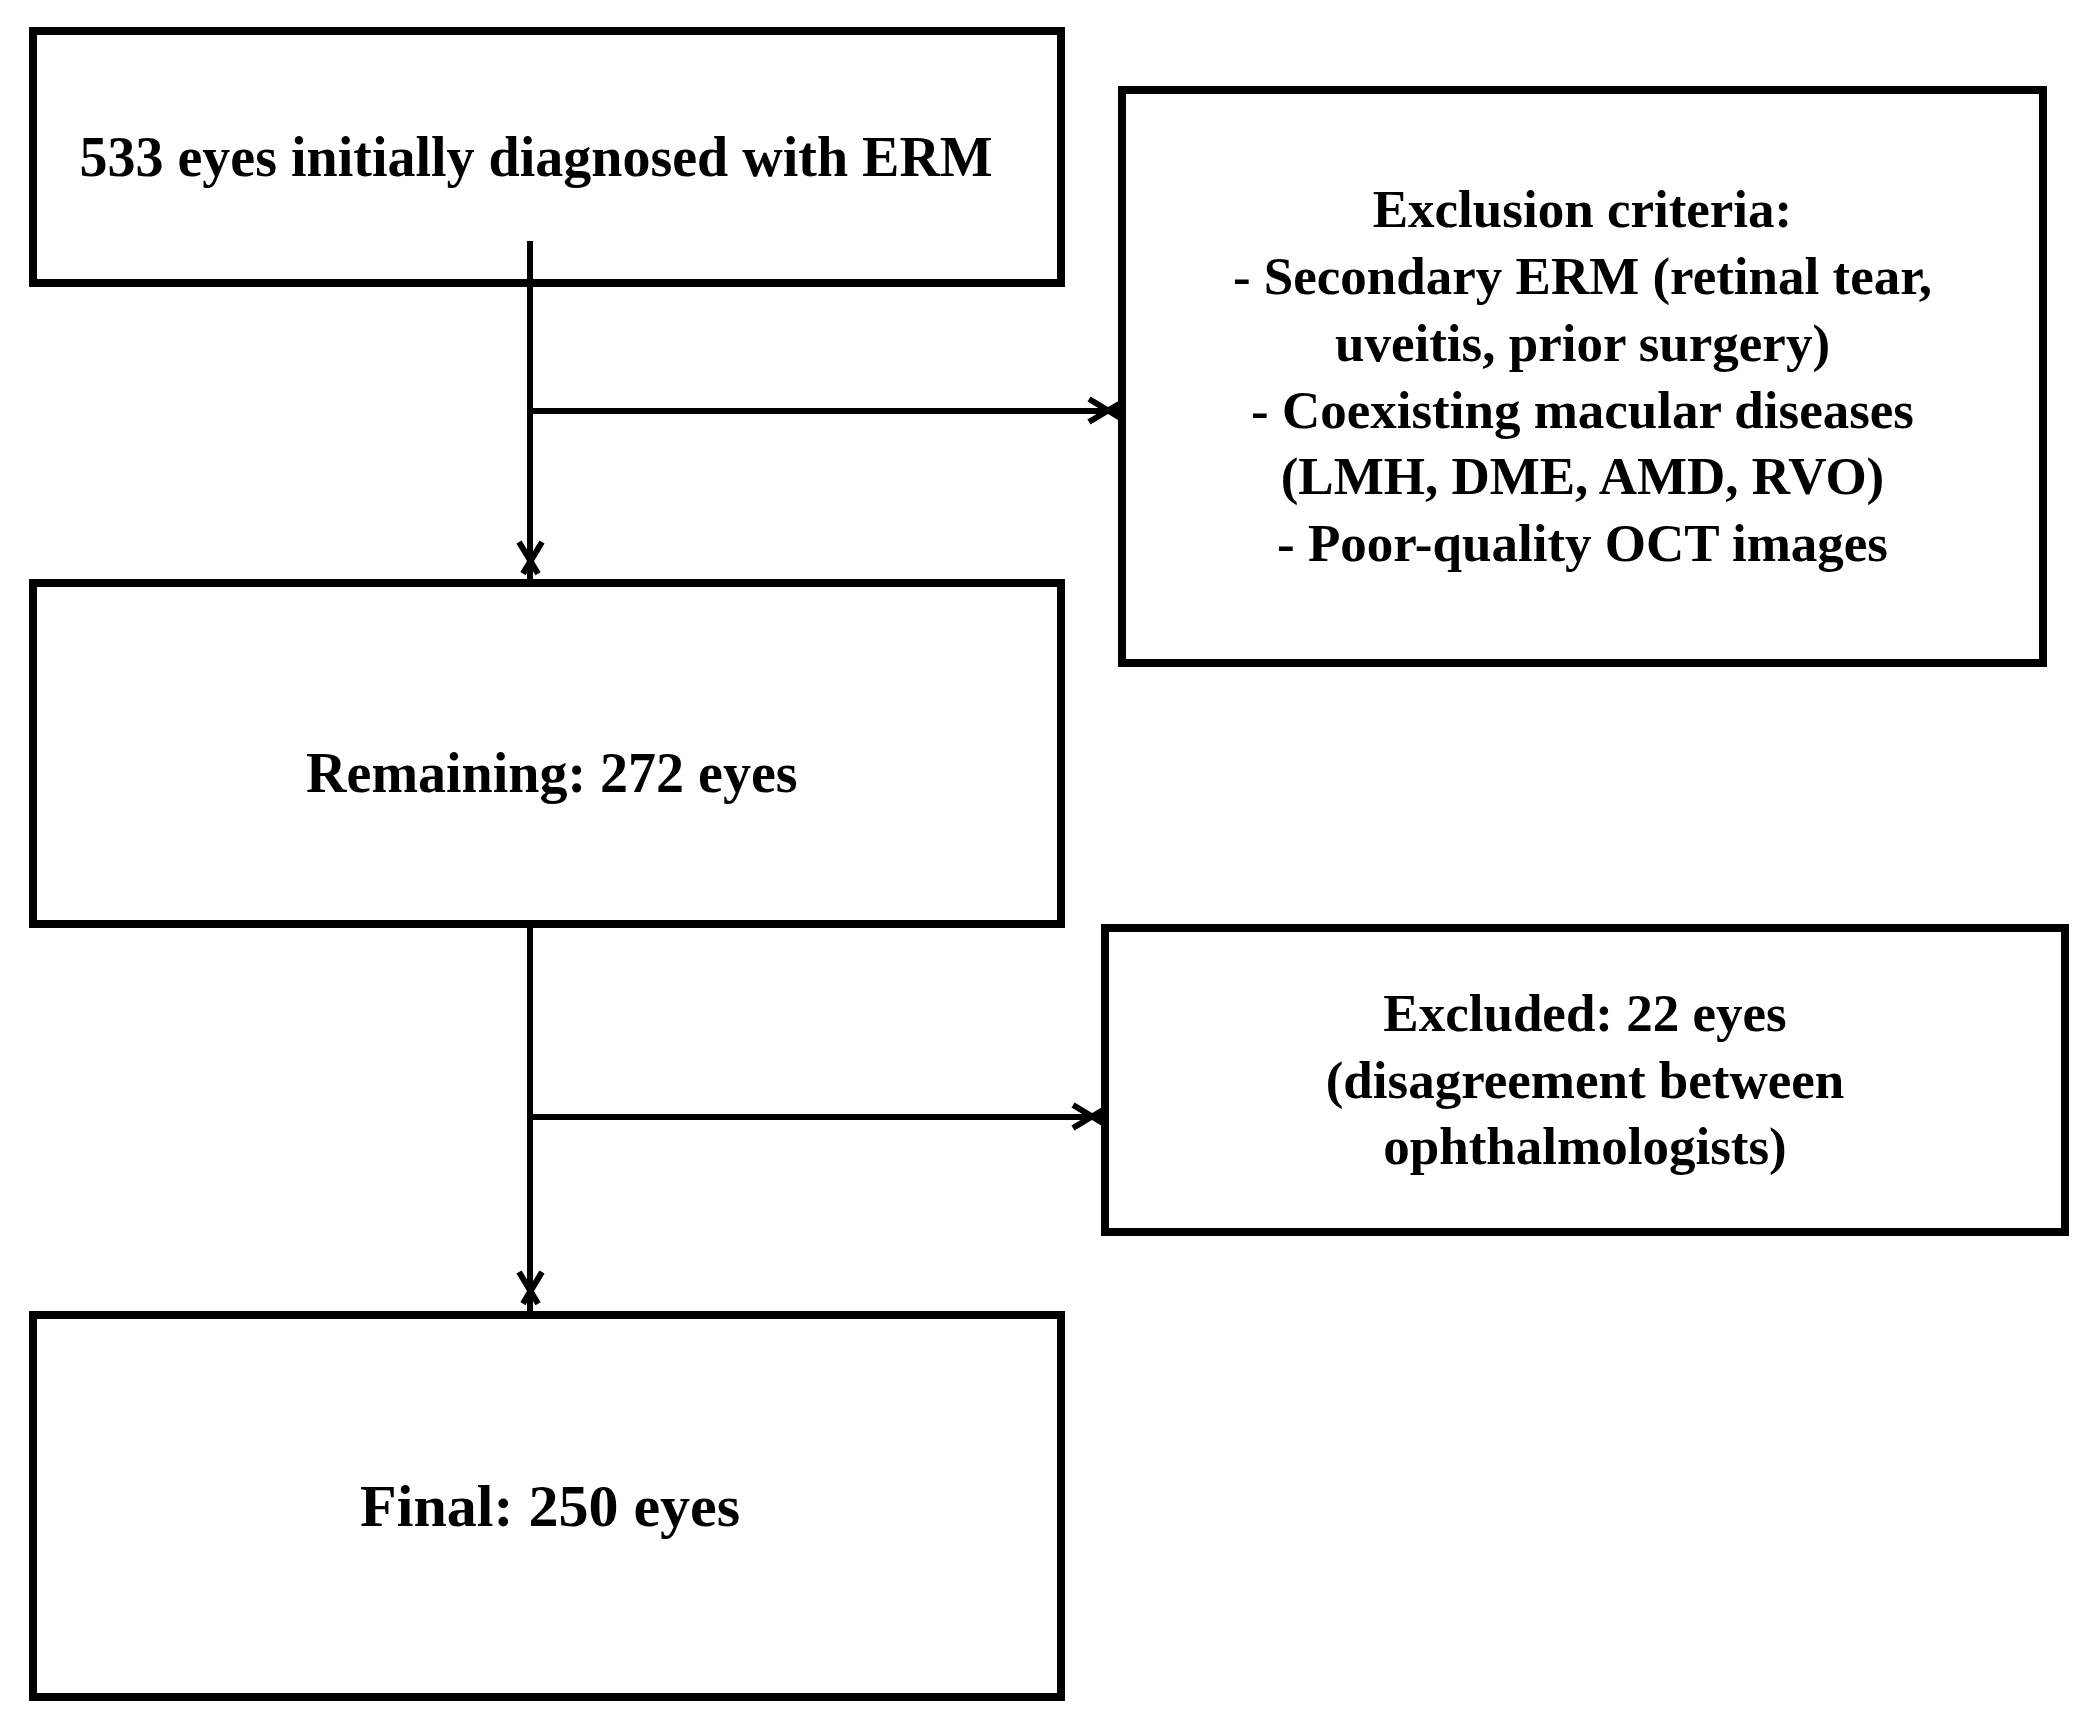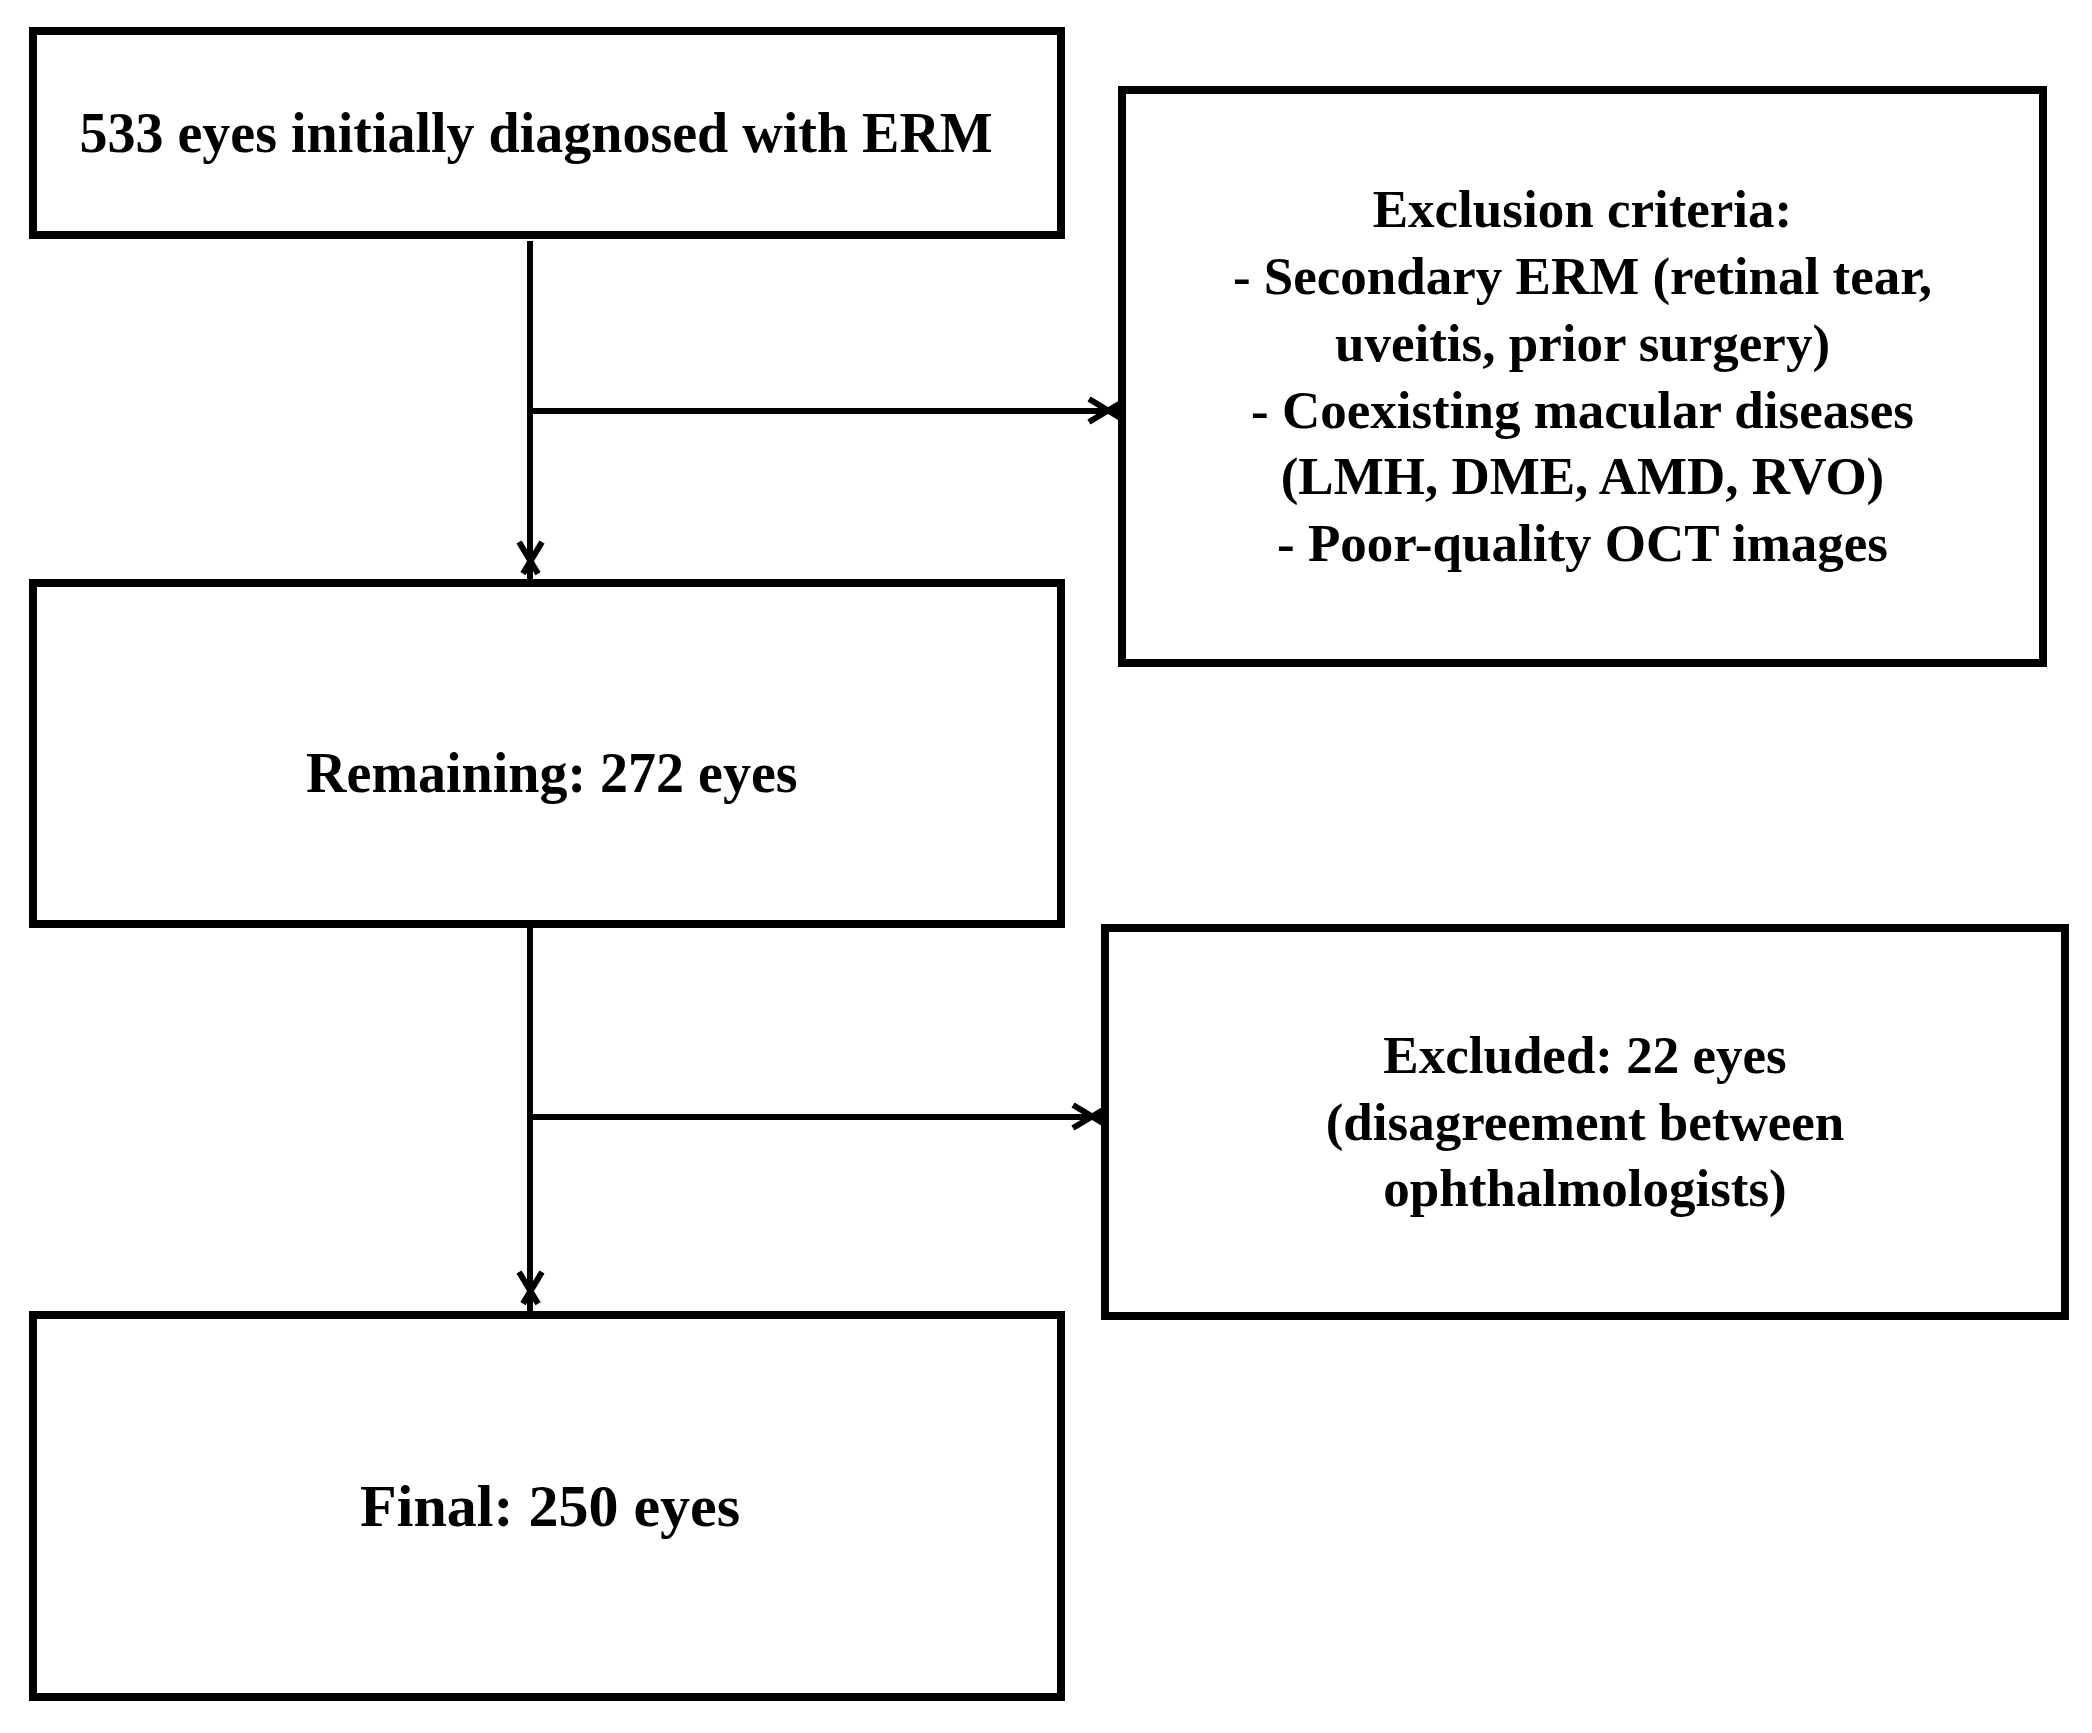--- a/index.html
+++ b/index.html
@@ -35,21 +35,21 @@
     white-space: pre-line;
     text-align: center;
     padding: 0 9px;
   }
 
   
   #box-initial {
     left: 28.5px;
     top: 27px;
     width: 1036px;
-    height: 212px;
+    height: 260px;
   }
   #box-initial .node-text {
     font-size: 56px;
     margin-left: 34px;
     text-align: left;
   }
 
   #box-exclusion-criteria {
     left: 1118px;
     top: 86px;
@@ -74,21 +74,21 @@
     text-align: center;
     width: 100%;
     margin-left: 10.7px;
     margin-top: 40px;
   }
 
   #box-excluded-disagreement {
     left: 1101px;
     top: 924px;
     width: 968px;
-    height: 396px;
+    height: 312px;
   }
   #box-excluded-disagreement .node-text {
     font-size: 53px;
     line-height: 1.26;
     text-align: center;
     width: 100%;
   }
 
   #box-final {
     left: 28.5px;

